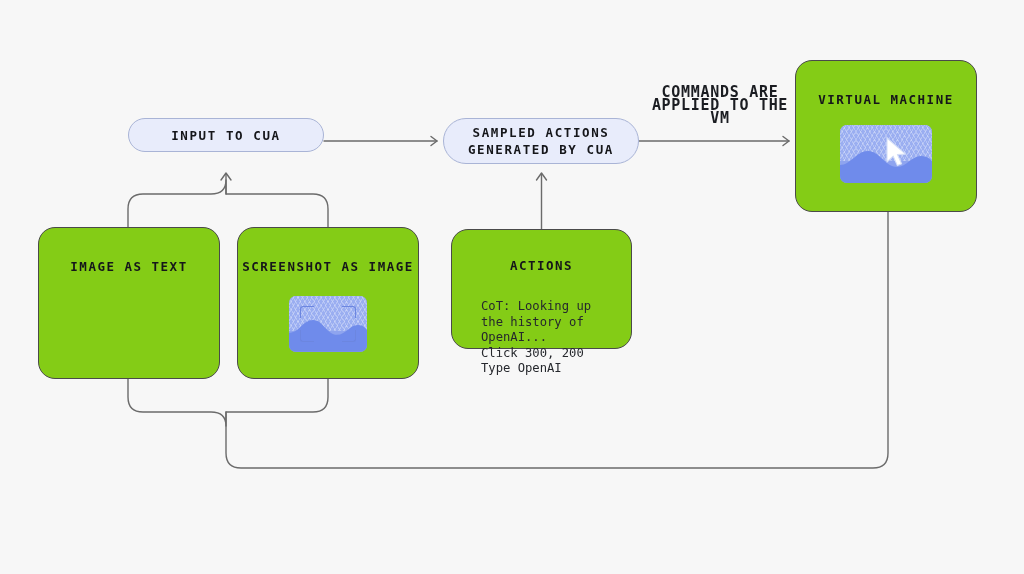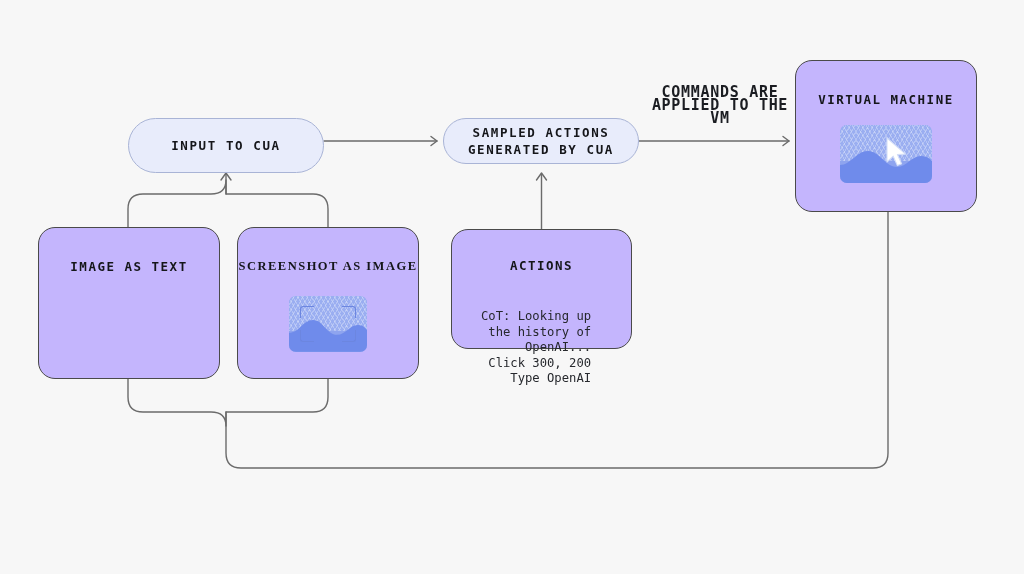--- a/index.html
+++ b/index.html
@@ -42,27 +42,27 @@
   }
   .pill .pill-text {
     font-size: 12.5px;
     font-weight: 700;
     letter-spacing: 1.6px;
     color: #15161a;
     text-align: center;
     line-height: 17px;
     white-space: pre-line;
   }
-  #pill-input  { left: 128px; top: 118px; width: 196px; height: 55px; }
+  #pill-input  { left: 128px; top: 118px; width: 196px; height: 34px; }
   #pill-actions{ left: 443px; top: 118px; width: 196px; height: 46px; justify-content: center; }
 
   
   .card {
     position: absolute;
-    background: #c4b5fd;
+    background: #84cc16;
     border: 1.3px solid #4a4a4a;
     border-radius: 17px;
     box-sizing: border-box;
     display: flex;
     flex-direction: column;
     align-items: center;
   }
   .card-title {
     font-size: 12.5px;
     font-weight: 700;
@@ -74,28 +74,28 @@
     font-size: 12.2px;
     line-height: 15.6px;
     color: #26282d;
     white-space: pre-line;
   }
 
   #card-task      { left: 38px;  top: 227px; width: 182px; height: 152px; }
   #card-task .card-title { margin-top: 31px; }
   #card-task .card-body  { margin-top: 22px; text-align: center; }
 
-  #card-shot      { left: 237px; top: 227px; width: 182px; height: 152px; font-family: Liberation Serif, serif; }
+  #card-shot      { left: 237px; top: 227px; width: 182px; height: 152px; }
   #card-shot .card-title { margin-top: 31px; }
 
   #card-actions   { left: 451px; top: 229px; width: 181px; height: 120px; }
   #card-actions .card-title { margin-top: 28px; }
   #card-actions .card-body  {
-    margin-top: 36px;
-    text-align: right;
+    margin-top: 26px;
+    text-align: left;
     align-self: flex-start;
     margin-left: 29px;
   }
 
   #card-vm { left: 795px; top: 60px; width: 182px; height: 152px; }
   #card-vm .card-title { margin-top: 31px; }
 
   
   .glyph {
     position: relative;

